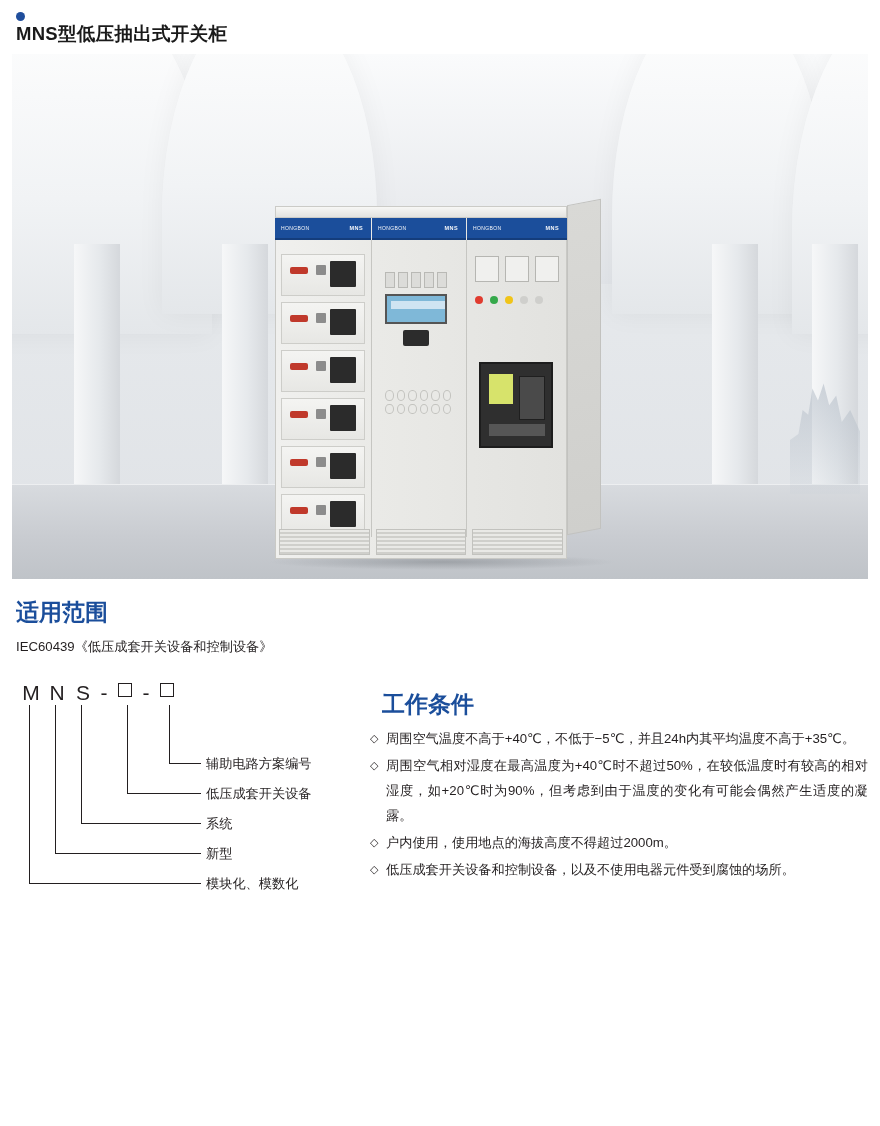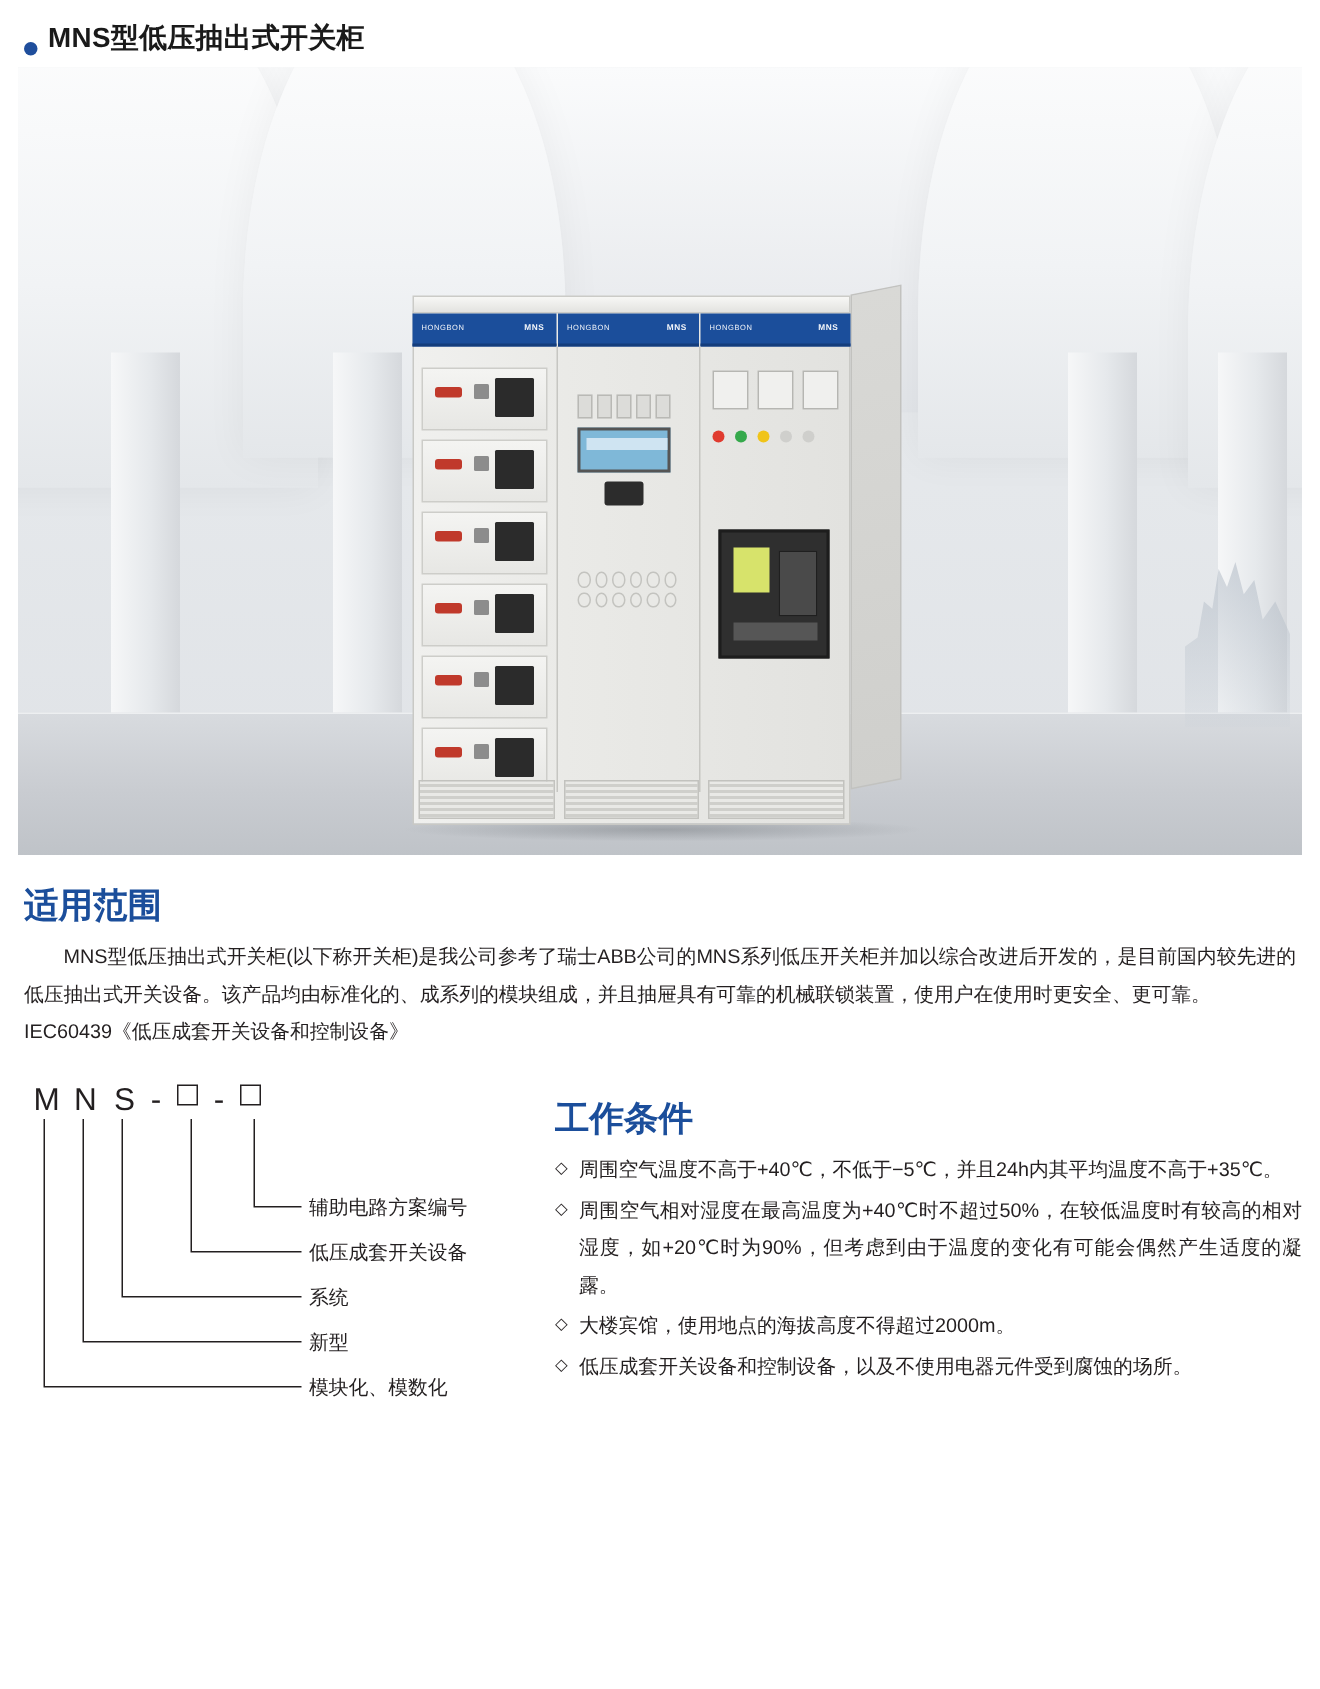--- a/index.html
+++ b/index.html
@@ -13,22 +13,23 @@
   .page {
     width: 880px;
     min-height: 1126px;
     position: relative;
     padding: 0 12px;
   }
 
   
   .title-row {
     display: flex;
-    align-items: flex-end;
+    align-items: flex-start;
     padding: 12px 0 8px 4px;
+    flex-direction: column;
   }
   .title-bullet {
     width: 9px; height: 9px;
     border-radius: 50%;
     background: #1f4e9c;
     margin-right: 7px;
     flex: none;
   }
   .title-text {
     font-size: 18.5px;
@@ -416,21 +417,20 @@
       <div class="vents">
         <i class="vent"></i>
         <i class="vent"></i>
         <i class="vent"></i>
       </div>
     </div>
   </div>
 
   <div class="sec-head">适用范围</div>
   <div class="body-text">
-    <p class="indent">MNS型低压抽出式开关柜(以下称开关柜)是我公司参考了瑞士ABB公司的MNS系列低压开关柜并加以综合改进后开发的，是目前国内较先进的低压抽出式开关设备。该产品均由标准化的、成系列的模块组成，并且抽屉具有可靠的机械联锁装置，使用户在使用时更安全、更可靠。</p>
     <p class="std-line2">IEC60439《低压成套开关设备和控制设备》</p>
   </div>
 
   <div class="cols">
 
     <div class="col-left">
 
       <div class="code-letters">
         <span class="ltr">M</span>
         <span class="ltr">N</span>
@@ -457,33 +457,33 @@
 
         <div class="dlabel" style="left:188px; top:50px;">辅助电路方案编号</div>
         <div class="dlabel" style="left:188px; top:80px;">低压成套开关设备</div>
         <div class="dlabel" style="left:188px; top:110px;">系统</div>
         <div class="dlabel" style="left:188px; top:140px;">新型</div>
         <div class="dlabel" style="left:188px; top:170px;">模块化、模数化</div>
       </div>
     </div>
 
     <div class="col-right">
-      <div class="sec-head" style="margin-left:0">工作条件</div>
+      <div class="sec-head" style="margin-left:12px">工作条件</div>
 
       <div class="cond-item">
         <div class="diamond">◇</div>
         <div class="cond-text">周围空气温度不高于+40℃，不低于−5℃，并且24h内其平均温度不高于+35℃。</div>
       </div>
       <div class="cond-item">
         <div class="diamond">◇</div>
         <div class="cond-text">周围空气相对湿度在最高温度为+40℃时不超过50%，在较低温度时有较高的相对湿度，如+20℃时为90%，但考虑到由于温度的变化有可能会偶然产生适度的凝露。</div>
       </div>
       <div class="cond-item">
         <div class="diamond">◇</div>
-        <div class="cond-text">大楼宾馆，使用地点的海拔高度不得超过2000m。</div>
+        <div class="cond-text">户内使用，使用地点的海拔高度不得超过2000m。</div>
       </div>
       <div class="cond-item">
         <div class="diamond">◇</div>
         <div class="cond-text">低压成套开关设备和控制设备，以及不使用电器元件受到腐蚀的场所。</div>
       </div>
     </div>
 
   </div>
 </div>
 

